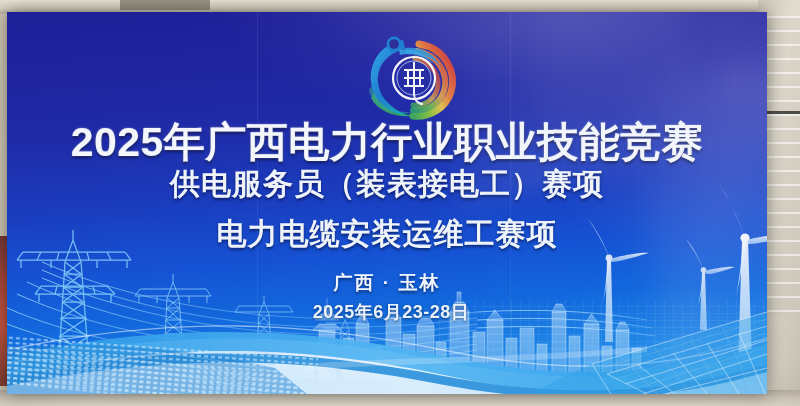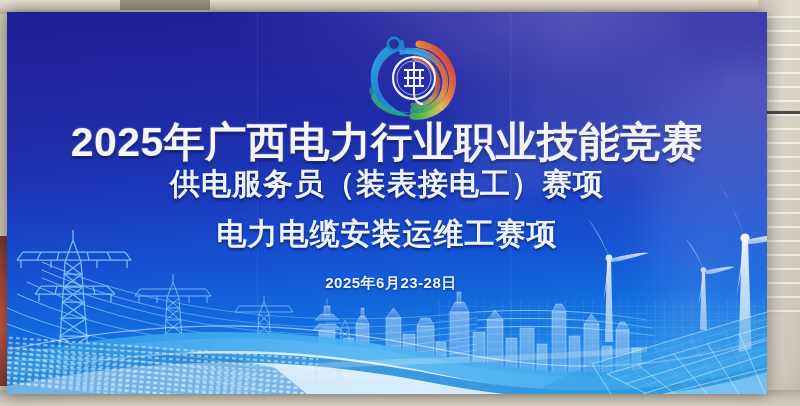--- a/index.html
+++ b/index.html
@@ -164,21 +164,21 @@
   }
   .place {
     font-size: 19px;
     font-weight: 700;
     color: #f0f5fc;
     letter-spacing: 2px;
     text-shadow: 0 2px 3px rgba(0,0,25,.5);
   }
   .date {
     margin-top: 4px;
-    font-size: 15px;
+    font-size: 18px;
     font-weight: 700;
     color: #eaf2fb;
     letter-spacing: .5px;
     text-shadow: 0 1px 3px rgba(0,0,25,.5);
     padding-left: 8px;
   }
 
   
   .scene {
     position: absolute;
@@ -522,20 +522,21 @@
       </svg>
     </div>
 
     <div class="text-block">
       <div class="title-main">2025年广西电力行业职业技能竞赛</div>
       <div class="title-sub">供电服务员（装表接电工）赛项</div>
       <div class="title-sub line2">电力电缆安装运维工赛项</div>
     </div>
 
     <div class="place-block">
+      <div class="place">广西 · 玉林</div>
       <div class="date">2025年6月23-28日</div>
     </div>
 
     <div class="glare" style="left:430px; top:-10px; width:260px; height:180px;
          transform:rotate(-12deg); filter:blur(10px);"></div>
     <div class="glare" style="left:640px; top:60px; width:160px; height:300px;
          transform:rotate(-6deg); filter:blur(14px);"></div>
   </div>
 
   <div class="vignette"></div>

